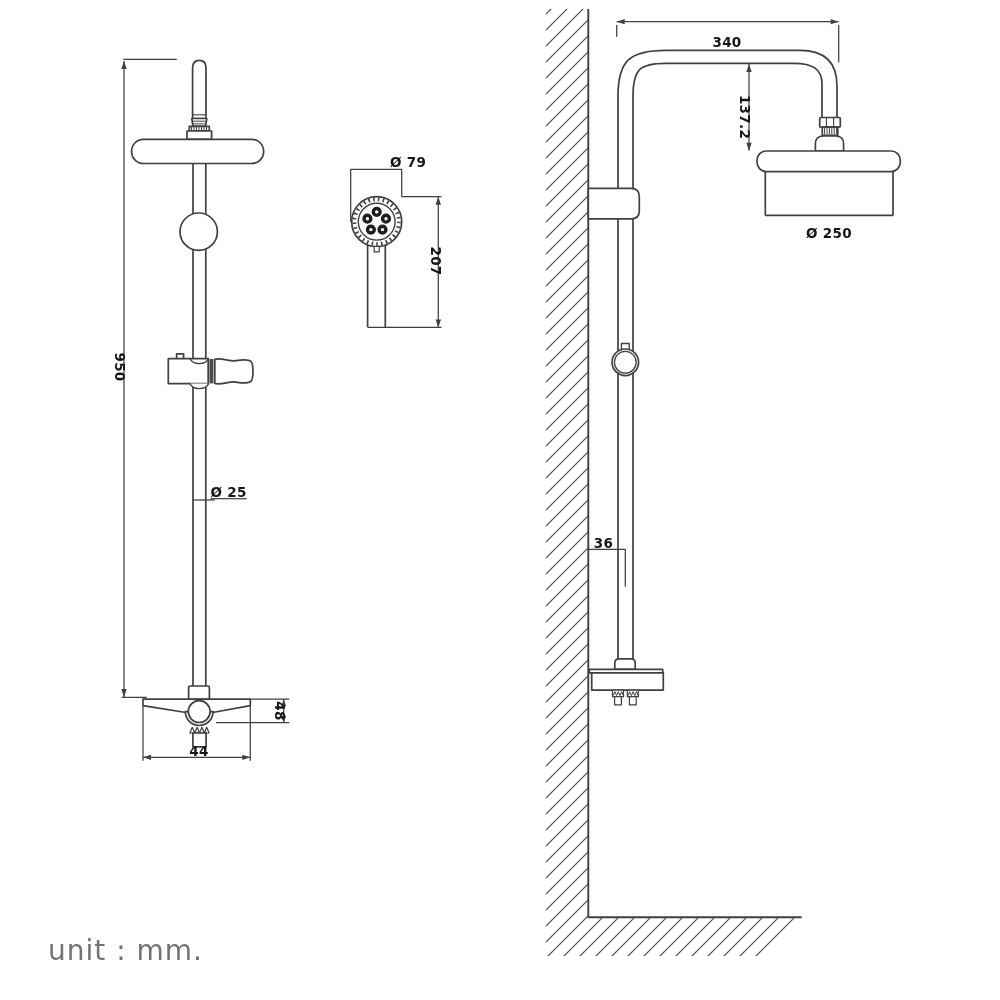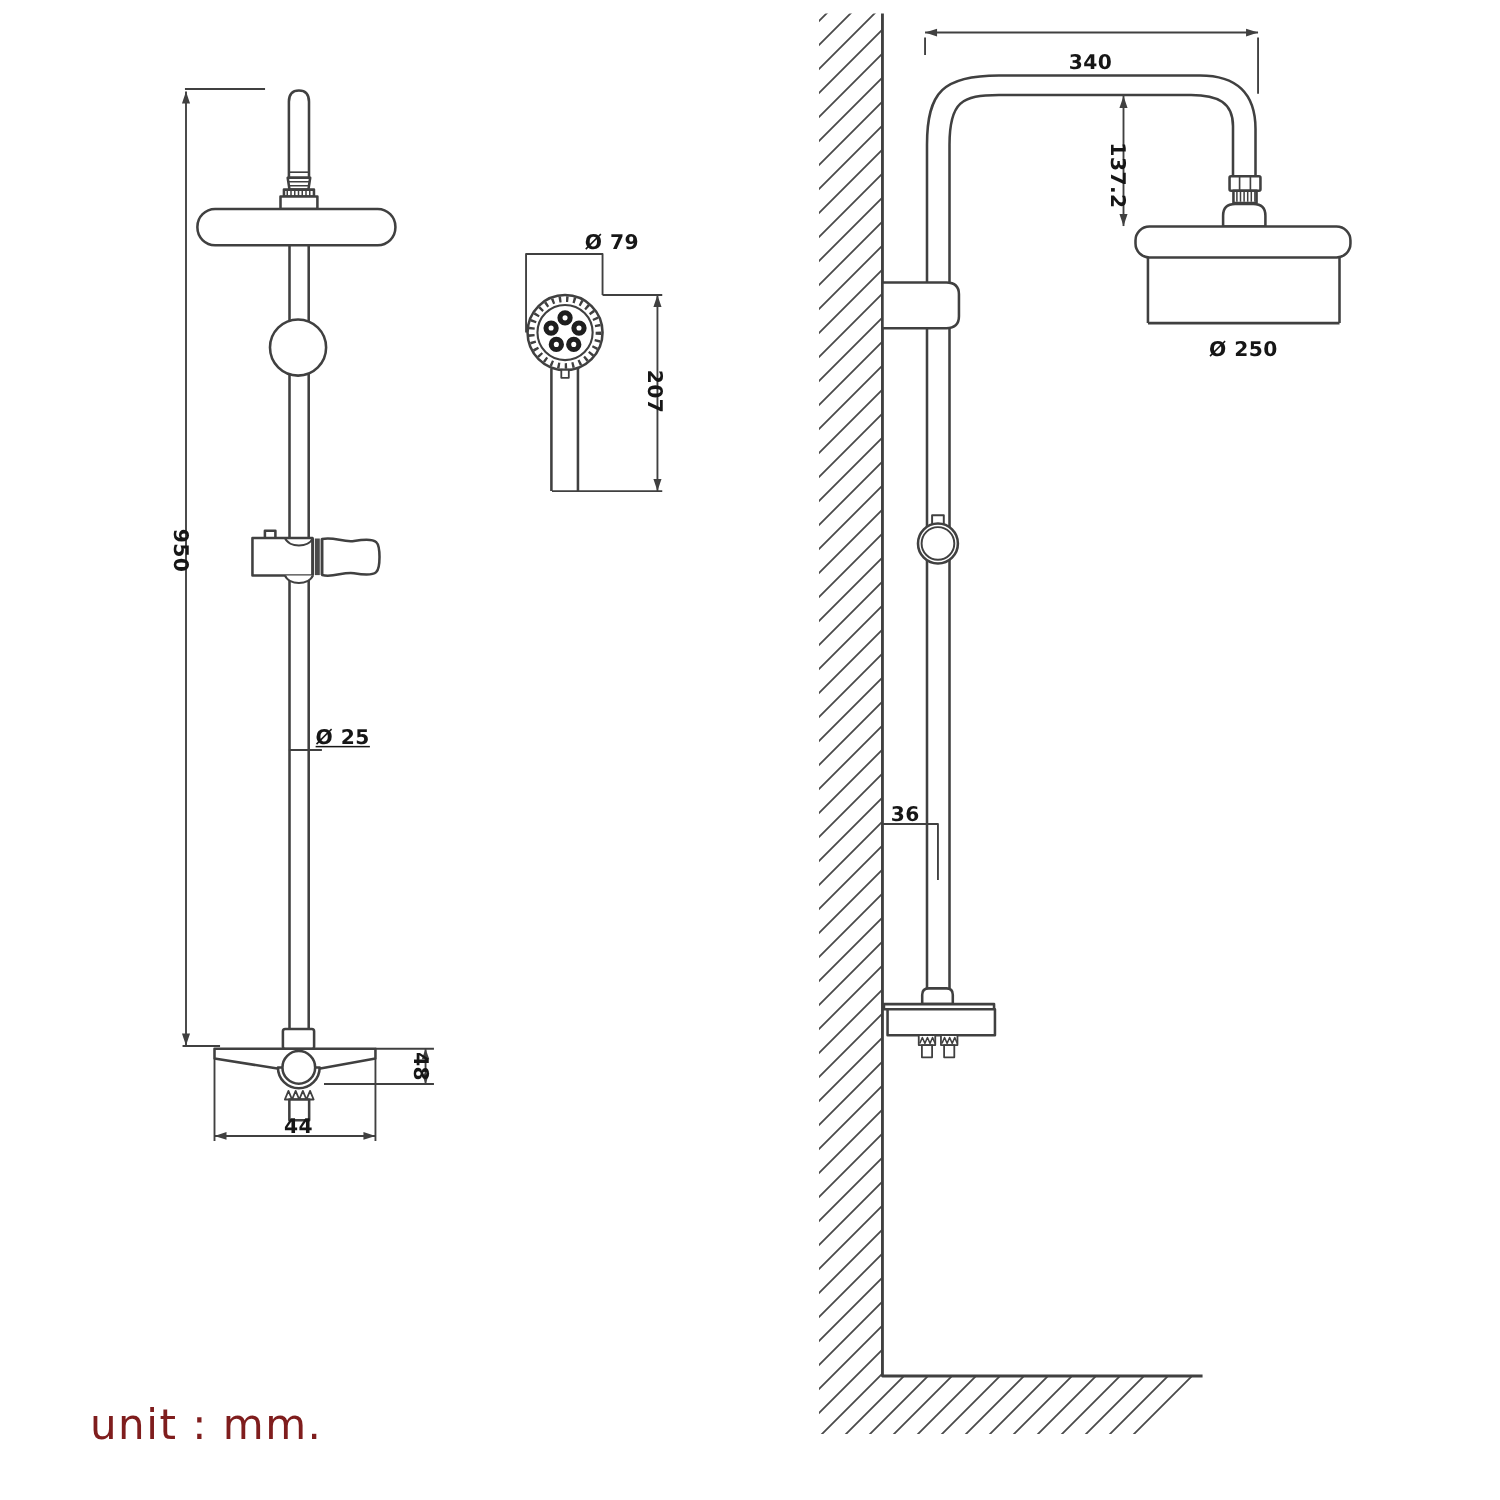--- a/index.html
+++ b/index.html
@@ -16,24 +16,24 @@
     font:600 13.5px "DejaVu Sans",sans-serif;
     color:#161616;
     white-space:nowrap;
     letter-spacing:.3px;
     transform:translate(-50%,-50%);
     line-height:1;
   }
   .dim-label.rot{transform:translate(-50%,-50%) rotate(90deg);}
   .unit-note{
     position:absolute;
-    left:60px;top:950px;
+    left:48px;top:950px;
     transform:translate(0,-50%);
     font:400 28px "DejaVu Sans",sans-serif;
-    color:#7f1d1d;
+    color:#737373;
     letter-spacing:1px;
     white-space:nowrap;
   }
 </style>
 </head>
 <body>
 
 <div class="canvas">
 
 <svg width="1000" height="1000" viewBox="0 0 1000 1000">

